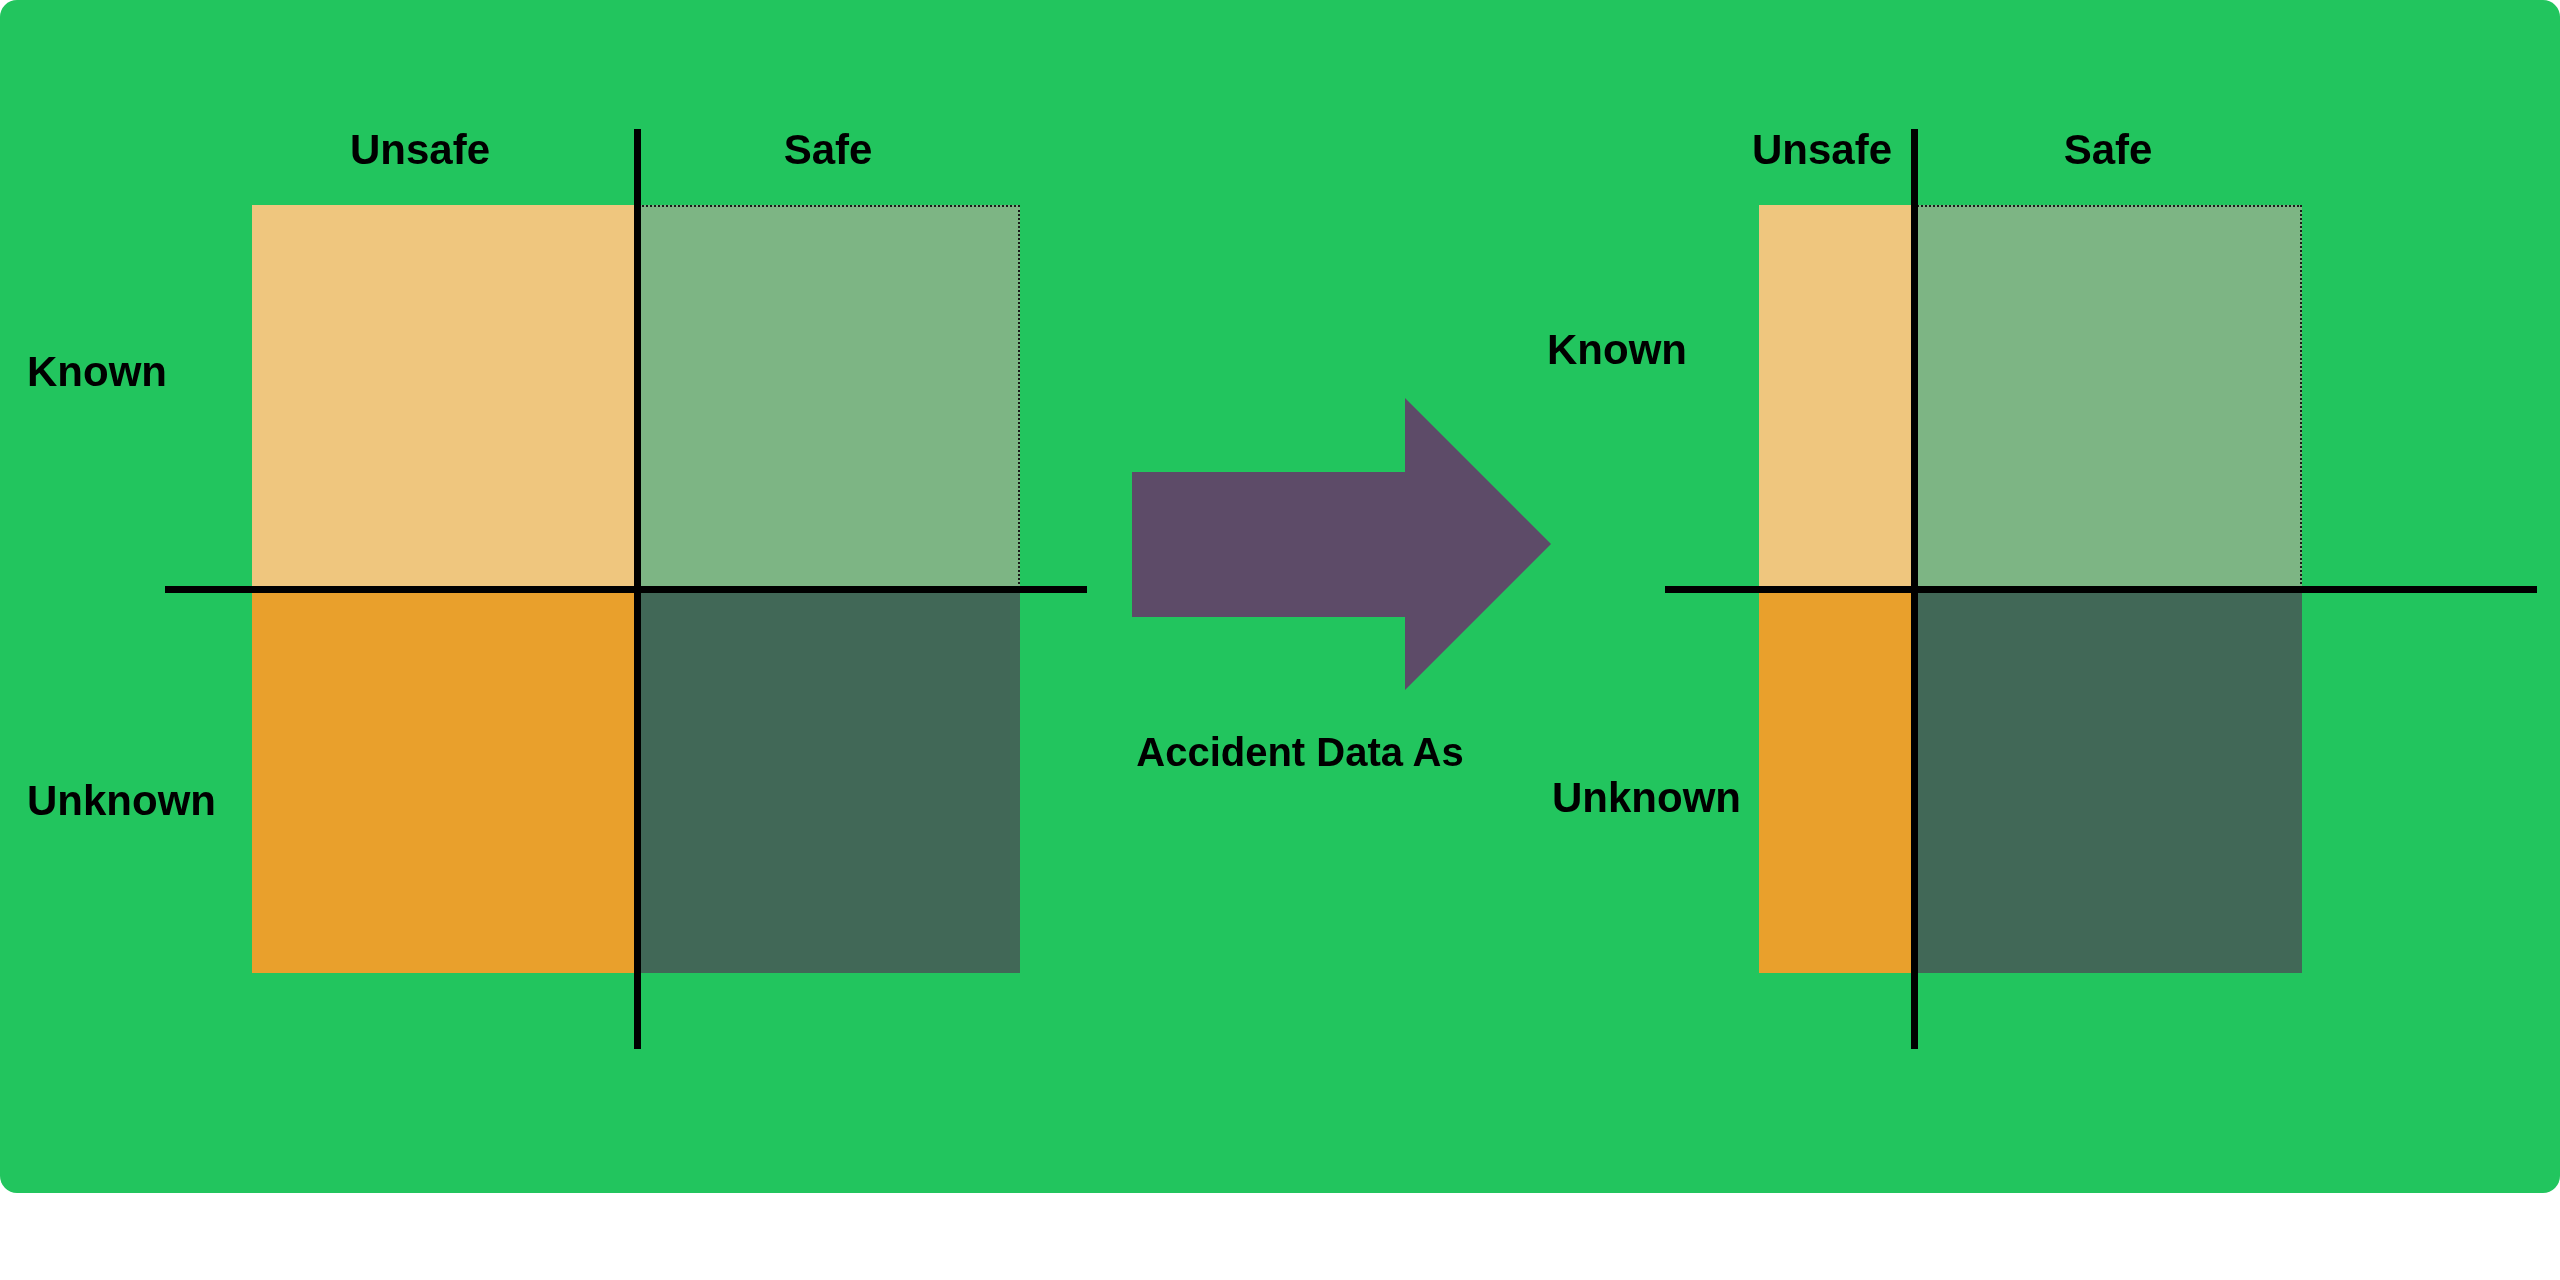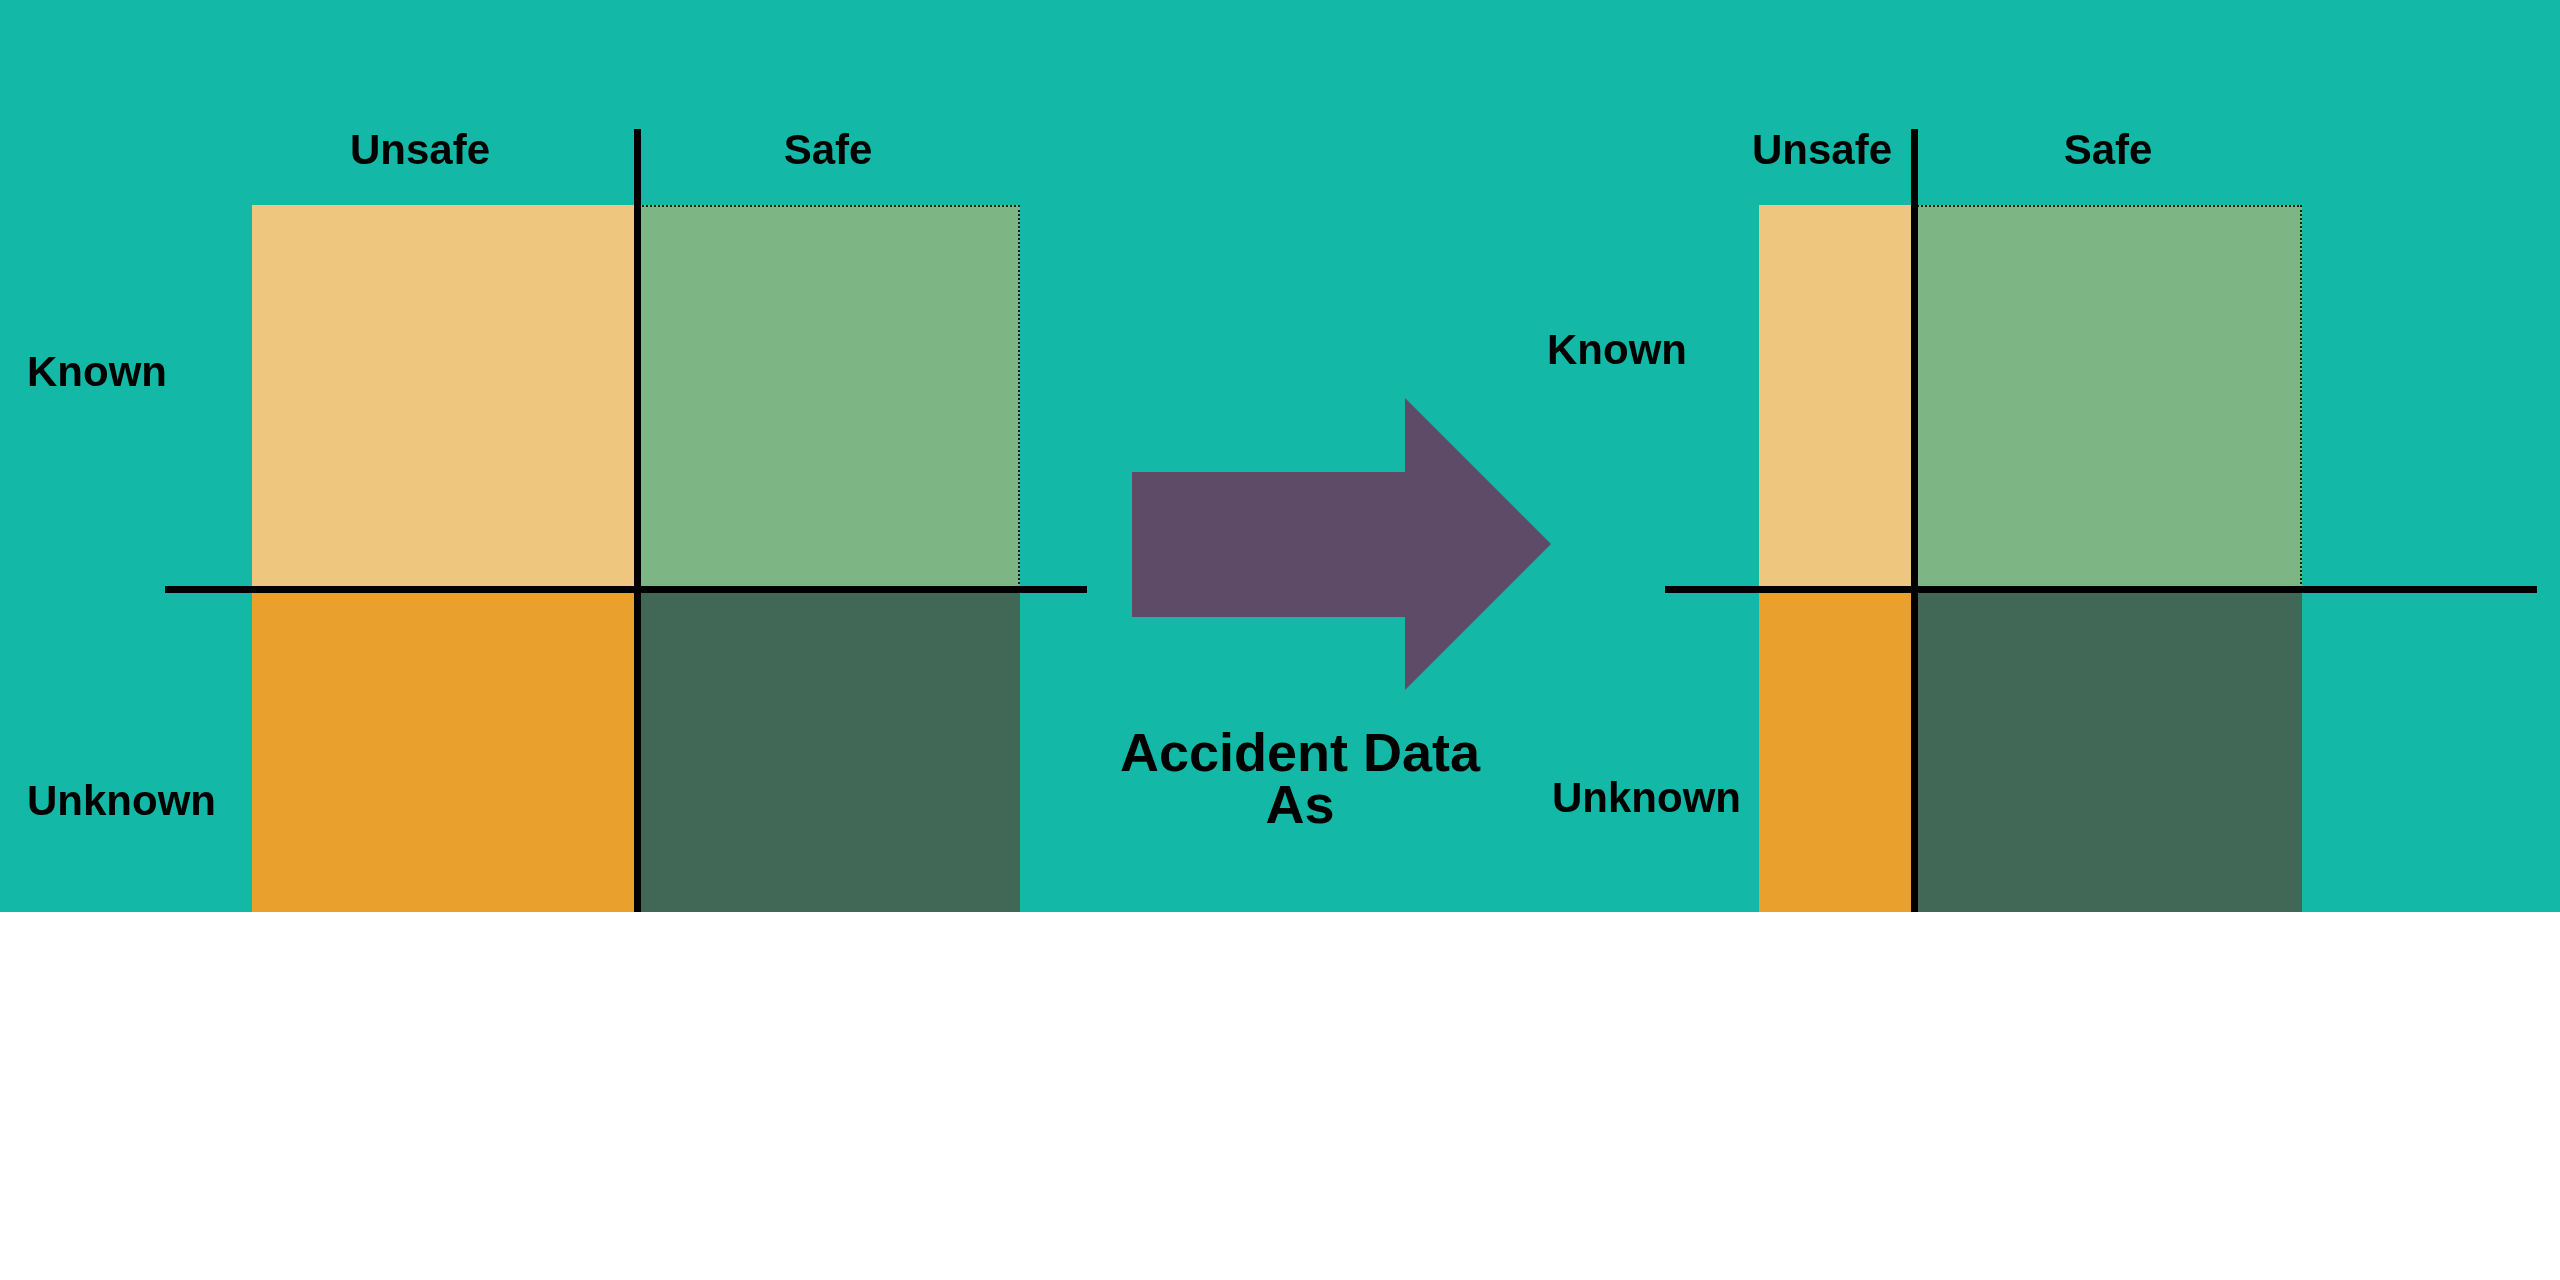--- a/index.html
+++ b/index.html
@@ -3,24 +3,25 @@
 <meta charset="utf-8">
 <style>
   html, body {
     margin: 0;
     padding: 0;
     background: #ffffff;
   }
   #canvas {
     position: relative;
     width: 2560px;
-    height: 912px;
-    background: #14b8a6;
+    height: 1193px;
+    background: #22c55e;
     overflow: hidden;
     font-family: "Liberation Sans", sans-serif;
+    border-radius: 17px;
   }
   .quad {
     position: absolute;
     box-sizing: border-box;
     z-index: 1;
   }
   .quad.dotted {
     border: 2px dotted #1b1b1b;
   }
   .axis {
@@ -35,21 +36,21 @@
     line-height: 42px;
     color: #000000;
     white-space: nowrap;
     z-index: 4;
   }
   .lbl.center { text-align: center; }
   .lbl.right  { }
   .caption {
     position: absolute;
     font-weight: 700;
-    font-size: 54px;
+    font-size: 40px;
     line-height: 52px;
     color: #000000;
     text-align: center;
     z-index: 4;
   }
   .arrow-svg {
     position: absolute;
     z-index: 2;
   }
 </style>

